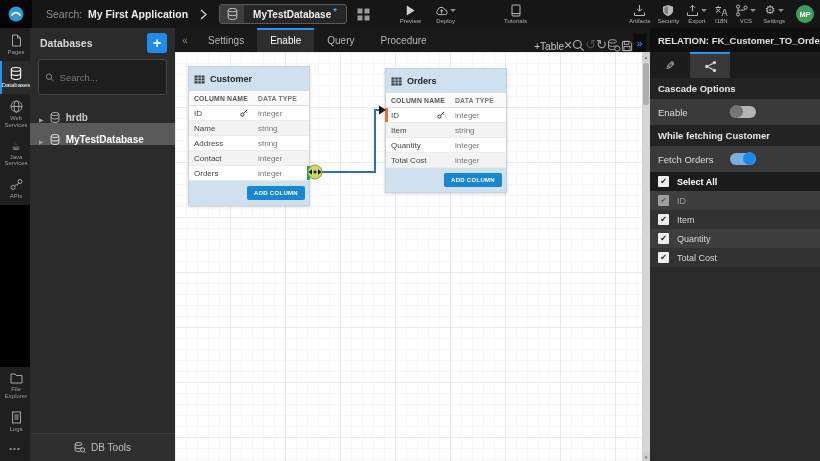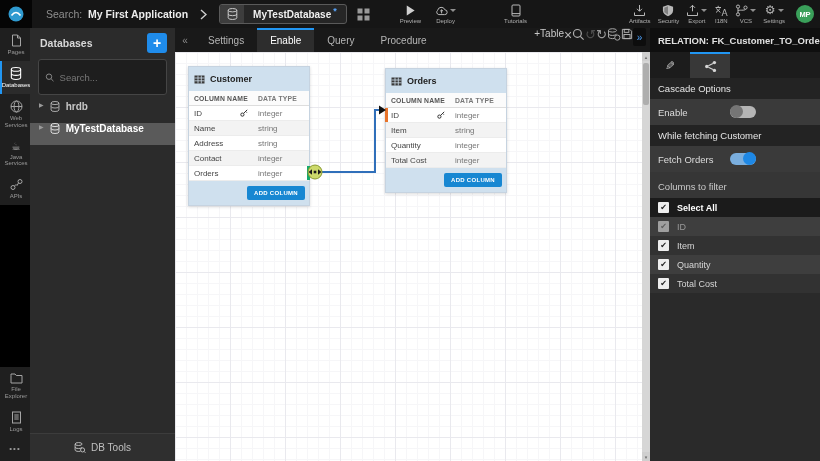--- a/index.html
+++ b/index.html
@@ -56,36 +56,36 @@
   .dbp-header { display:flex; align-items:center; justify-content:space-between;
     padding:5px 8px 4px 10px; }
   .dbp-title { font-size:10.5px; font-weight:bold; color:#d8d8d8; }
   .dbp-add { width:20px; height:20px; background:#1f8ceb; color:#fff; border:none;
     border-radius:3px; font-size:14px; line-height:18px; font-weight:bold; }
   .dbp-search { margin:2px 8px 6px; height:36px; background:#1e1e1e; border:1px solid #454545;
     border-radius:3px; display:flex; align-items:center; padding:0 6px; gap:5px; }
   .dbp-search input { background:transparent; border:none; outline:none; color:#ccc;
     font-size:9.5px; width:100%; font-family:inherit; }
   .dbp-search input::placeholder { color:#777; }
-  .tree-item { height:22px; display:flex; align-items:flex-start; gap:6px; padding-left:9px;
+  .tree-item { height:22px; display:flex; align-items:flex-end; gap:6px; padding-left:9px;
     color:#c7c7c7; font-size:10px; font-weight:bold; cursor:default; }
   .tree-item .tw { font-size:6px; color:#9a9a9a; }
   .tree-item.selected { background:#5a5a5a; color:#fff; }
   .dbp-fill { flex:1; }
   .dbp-footer { height:28px; border-top:1px solid #3c3c3c; background:#2f2f2f; display:flex;
     align-items:center; justify-content:center; gap:5px; color:#c0c0c0; font-size:10px; }
 
   
   #designbar { position:absolute; left:175px; top:28px; width:475px; height:24px;
     background:#191919; display:flex; align-items:stretch; }
   .collapse-left { width:20px; display:flex; align-items:center; justify-content:center;
     color:#8a8a8a; font-size:10px; }
   .dtab { padding:0 13px; display:flex; align-items:center; font-size:10px; color:#b5b5b5; cursor:default; }
   .dtab.active { background:#2d2d2d; color:#fff; box-shadow:inset 0 2px 0 #2196f3; }
-  .dbar-right { margin-left:auto; display:flex; align-items:flex-start; padding-right:4px; }
+  .dbar-right { margin-left:auto; display:flex; align-items:flex-end; padding-right:4px; }
   .addtable { font-size:10px; color:#c9c9c9; }
   .tool-x { font-size:14px; color:#b5b5b5; line-height:14px; }
   .tool-undo { font-size:13px; color:#4d4d4d; line-height:14px; }
   .tool-redo { font-size:13px; color:#9a9a9a; line-height:14px; }
   .expand-chip { width:13px; height:18px; background:#0d0d0d; color:#4da3ff; font-size:10px;
     display:flex; align-items:center; justify-content:center; border-radius:2px; }
 
   
   #canvas { position:absolute; left:175px; top:52px; width:475px; height:409px;
     background-color:#fff;
@@ -130,21 +130,21 @@
   
   #rightpanel { position:absolute; left:650px; top:28px; width:170px; height:433px;
     background:#2a2a2a; display:flex; flex-direction:column; }
   .rp-title { height:24px; background:#0f0f0f; color:#e0e0e0; font-size:9.5px; font-weight:bold;
     display:flex; align-items:center; padding:0 8px; white-space:nowrap; overflow:hidden; }
   .rp-tabs { height:26px; background:#1c1c1c; display:flex; }
   .rp-tab { width:40px; display:flex; align-items:center; justify-content:center;
     border-top:2px solid transparent; }
   .rp-tab.active { background:#383838; border-top:2px solid #2196f3; }
   .pencil-glyph { font-size:12px; color:#c5c5c5; transform:scaleX(-1); }
-  .rp-section { background:#232323; color:#e6e6e6; font-size:9.5px; font-weight:normal;
+  .rp-section { background:#232323; color:#e6e6e6; font-size:9.5px; font-weight:bold;
     padding:5px 8px; }
   .rp-row { background:#3a3a3a; display:flex; align-items:center; padding:7px 8px; }
   .rp-row .lbl { font-size:9.5px; color:#ddd; flex:0 0 72px; }
   .toggle { width:26px; height:12px; border-radius:6px; position:relative; }
   .toggle.off { background:#b5b5b5; }
   .toggle.off .knob { position:absolute; left:0; top:-1px; width:13px; height:13px;
     border-radius:50%; background:#757575; }
   .toggle.on { background:#7aaede; }
   .toggle.on .knob { position:absolute; right:0; top:-1px; width:13px; height:13px;
     border-radius:50%; background:#1e88e5; }
@@ -516,21 +516,20 @@
         <div class="knob"></div>
       </div>
   </div>
   <div class="rp-section">While fetching Customer</div>
   <div class="rp-row">
     <span class="lbl">Fetch Orders</span>
     <div class="toggle on" id="fetch-toggle">
         <div class="knob"></div>
       </div>
   </div>
-  <div class="cols-label">Columns to filter</div>
   <div id="columns-filter-list">
       <div class="col-row hdr">
         <span class="cb">✔</span>
         <span>Select All</span>
       </div>
       <div class="col-row a disabled">
         <span class="cb disabled">✔</span>
         <span>ID</span>
       </div>
       <div class="col-row b">

